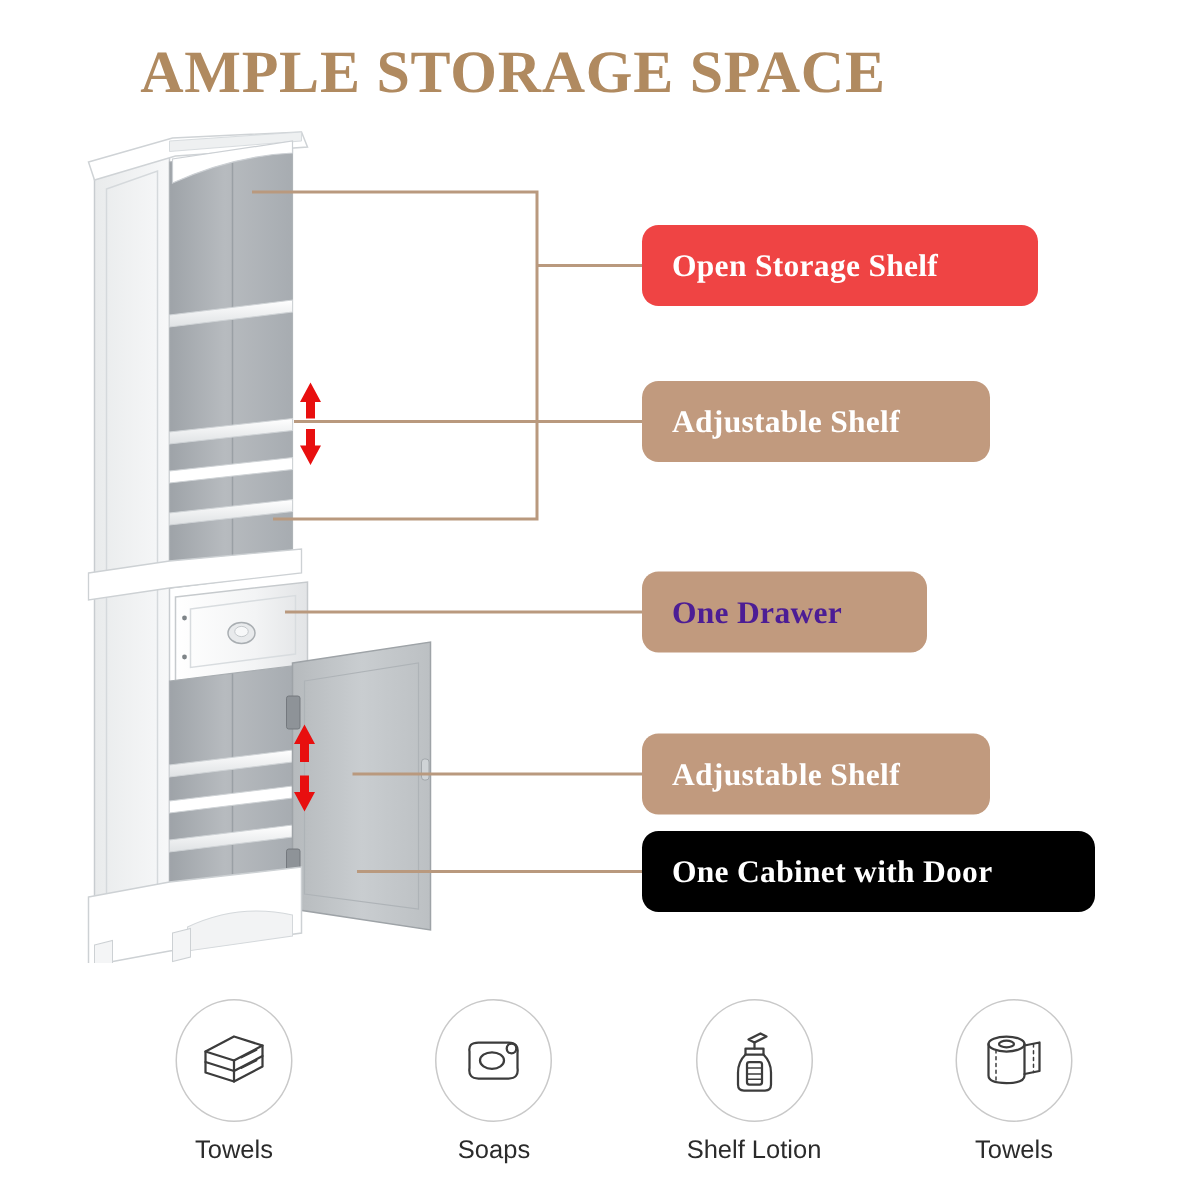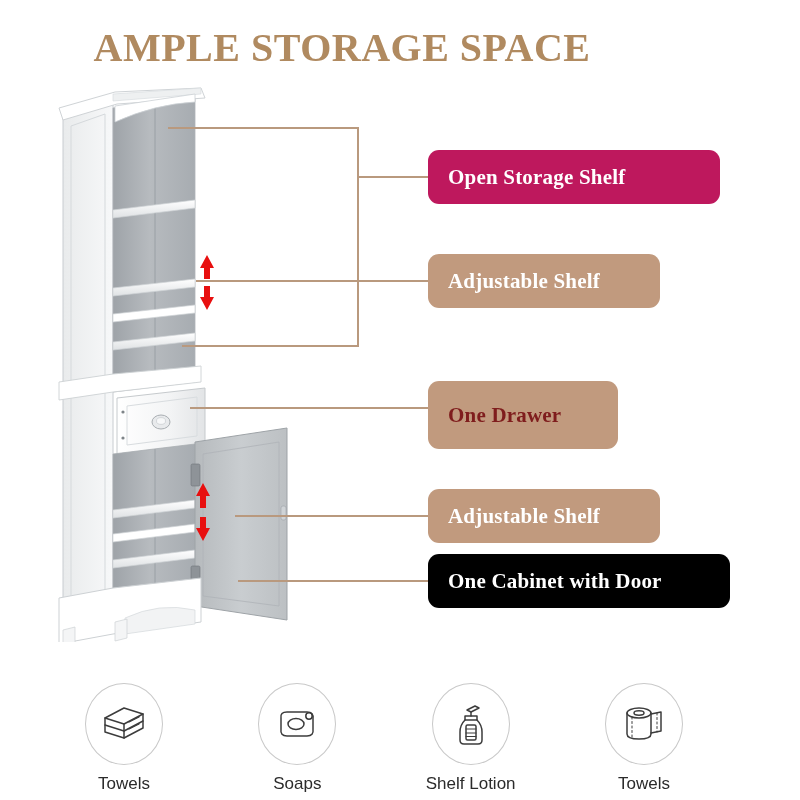--- a/index.html
+++ b/index.html
@@ -68,27 +68,27 @@
     position: absolute;
     left: 55px;
     top: 82px;
     width: 250px;
     height: 560px;
   }
 
   
   .icon-row {
     position: absolute;
-    left: 64px;
+    left: 96px;
     top: 666px;
     width: 640px;
     height: 128px;
     display: flex;
     justify-content: space-between;
-    align-items: flex-end;
+    align-items: flex-start;
   }
   .icon-cell {
     width: 120px;
     display: flex;
     flex-direction: column;
     align-items: center;
   }
   .icon-circle {
     width: 78px;
     height: 82px;
@@ -235,29 +235,29 @@
       <path d="M207,255 L214,268 L210,268 L210,279 L204,279 L204,268 L200,268 Z"></path>
       <path d="M207,310 L200,297 L204,297 L204,286 L210,286 L210,297 L214,297 Z"></path>
     </g>
 
     <g fill="#e80f0f">
       <path d="M203,483 L210,496 L206,496 L206,508 L200,508 L200,496 L196,496 Z"></path>
       <path d="M203,541 L196,528 L200,528 L200,517 L206,517 L206,528 L210,528 Z"></path>
     </g>
   </svg>
 
-  <div class="pill" id="pill-0" style="left: 428px; top: 150px; width: 292px; height: 54px; background: #be185d; color: rgb(255, 255, 255);">
+  <div class="pill" id="pill-0" style="left: 428px; top: 150px; width: 264px; height: 54px; background: #ef4444; color: rgb(255, 255, 255);">
     <span>Open Storage Shelf</span>
   </div>
 
   <div class="pill" id="pill-1" style="left: 428px; top: 254px; width: 232px; height: 54px; background: rgb(193, 154, 126); color: rgb(255, 255, 255);">
     <span>Adjustable Shelf</span>
   </div>
 
-  <div class="pill" id="pill-2" style="left: 428px; top: 381px; width: 190px; height: 68px; background: rgb(193, 154, 126); color: #7f1d1d;">
+  <div class="pill" id="pill-2" style="left: 428px; top: 381px; width: 190px; height: 54px; background: rgb(193, 154, 126); color: #4c1d95;">
     <span>One Drawer</span>
   </div>
 
   <div class="pill" id="pill-3" style="left: 428px; top: 489px; width: 232px; height: 54px; background: rgb(193, 154, 126); color: rgb(255, 255, 255);">
     <span>Adjustable Shelf</span>
   </div>
 
   <div class="pill" id="pill-4" style="left: 428px; top: 554px; width: 302px; height: 54px; background: #000000; color: rgb(255, 255, 255);">
     <span>One Cabinet with Door</span>
   </div>

